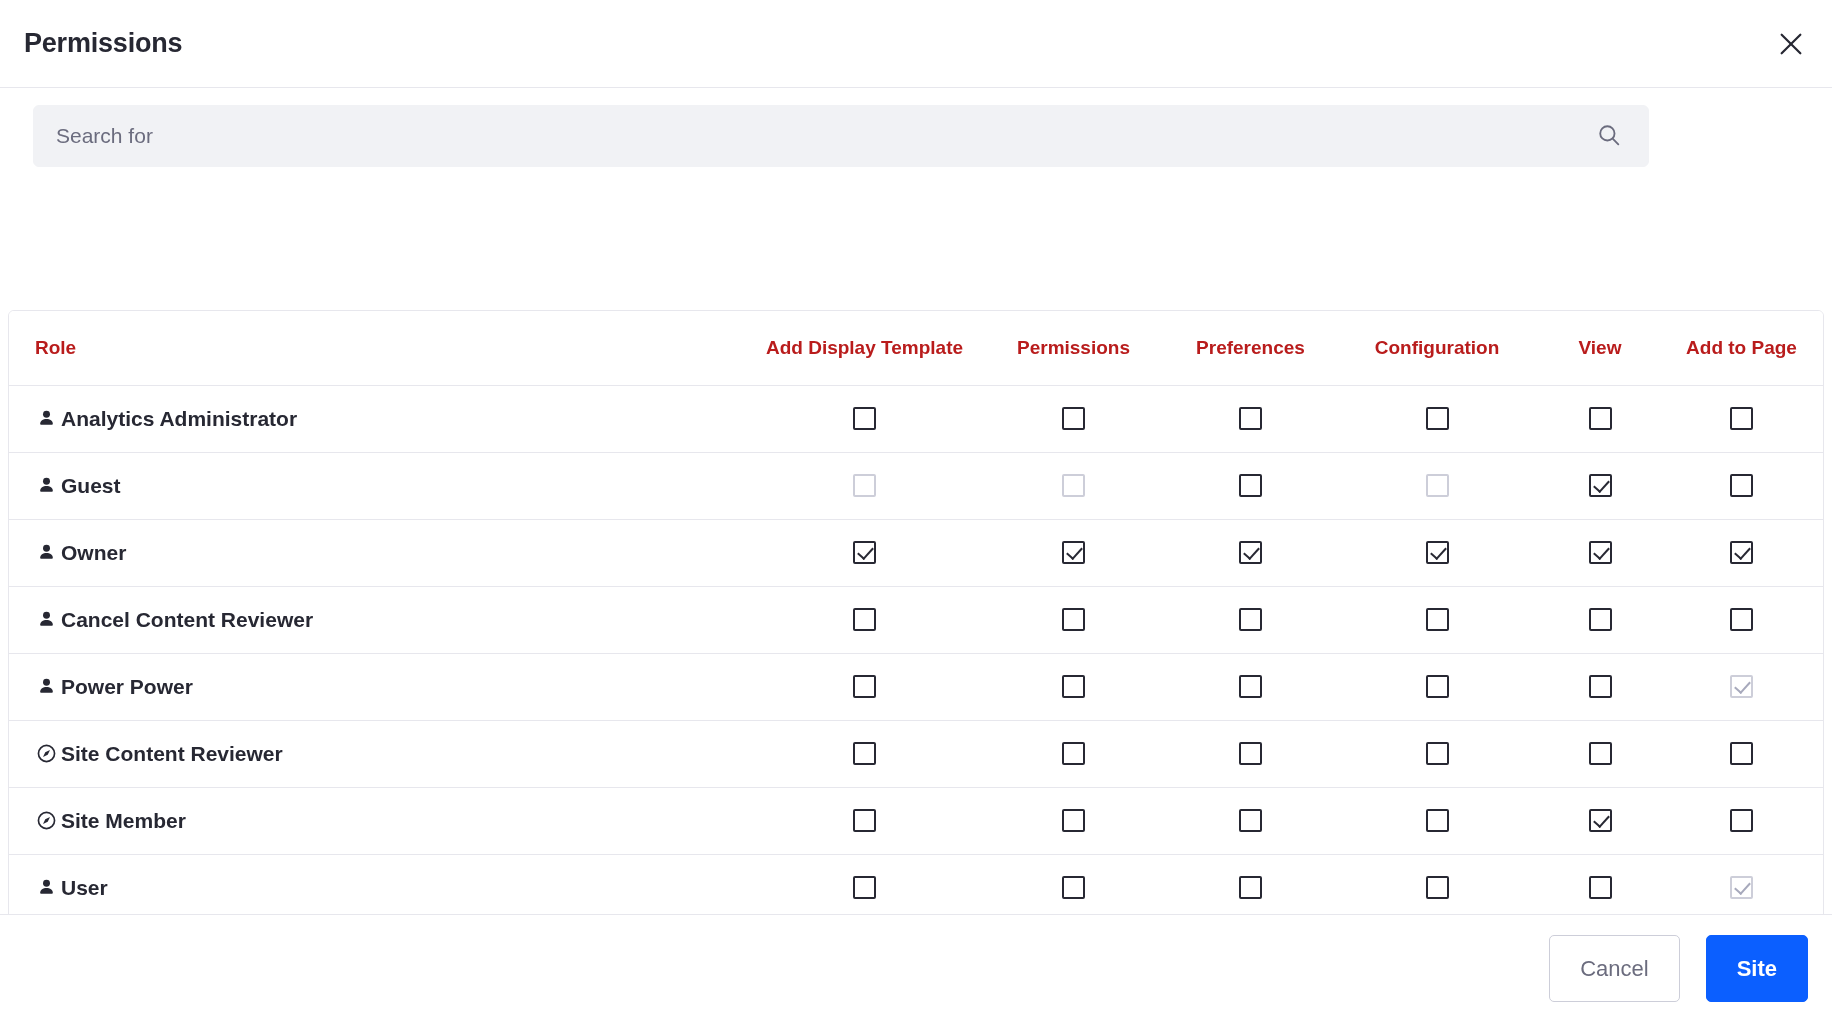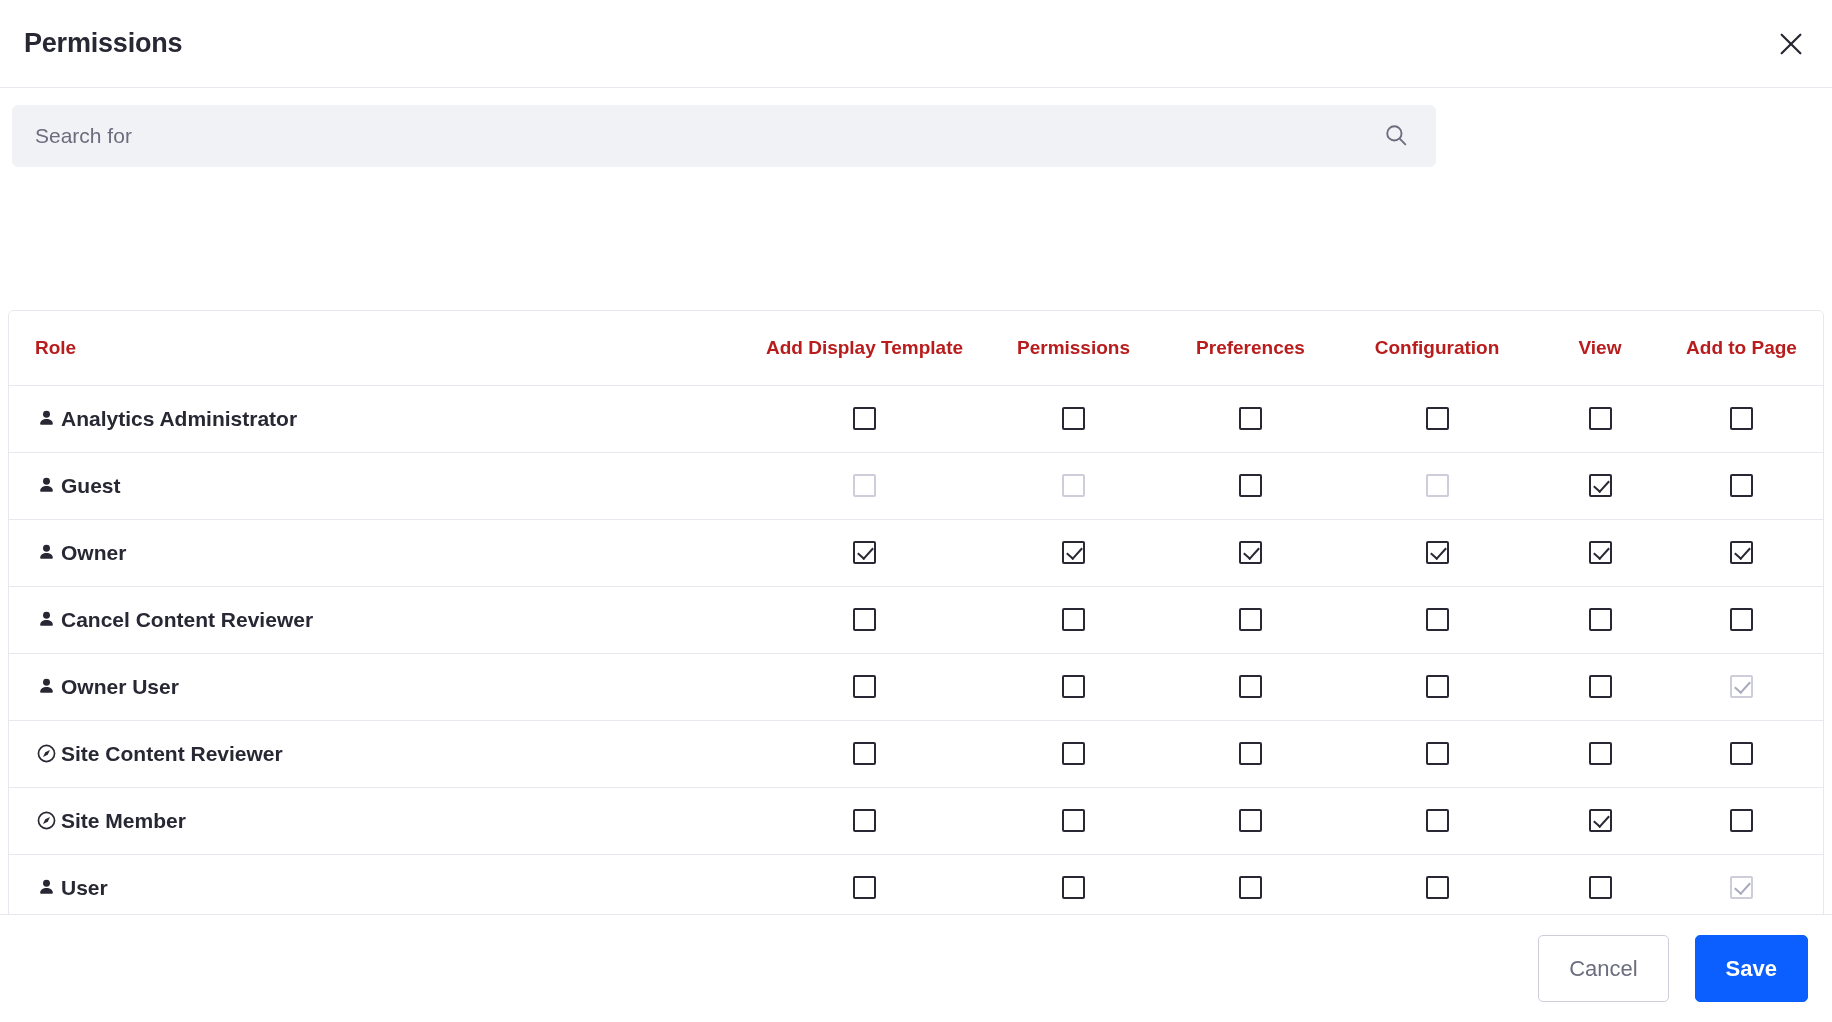--- a/index.html
+++ b/index.html
@@ -61,23 +61,23 @@
   
   .modal-body {
     flex: 1 1 auto;
     position: relative;
     overflow: hidden;
     padding: 0;
   }
 
   .search-wrap {
     position: absolute;
-    left: 12px;
+    left: 33px;
     top: 17px;
-    width: 1424px;
+    width: 1616px;
     height: 62px;
   }
   .search-field {
     width: 100%;
     height: 62px;
     background: #f1f2f5;
     border: 1px solid #f1f2f5;
     border-radius: 6px;
     display: flex;
     align-items: center;
@@ -383,21 +383,21 @@
             </tr>
             <tr>
               <td>
                 <div class="role-cell">
                   <span class="role-icon">
                     <svg width="19" height="21" viewBox="0 0 24 24" fill="#272833">
                       <circle cx="12" cy="6.6" r="4.4"></circle>
                       <path d="M12 12.6c-4.4 0-8 2.6-8 5.9 0 .9.7 1.5 1.6 1.5h12.8c.9 0 1.6-.6 1.6-1.5 0-3.3-3.6-5.9-8-5.9z"></path>
                     </svg>
                   </span>
-                  <span class="role-name">Owner User</span>
+                  <span class="role-name">Power Power</span>
                 </div>
               </td>
               <td class="cb-cell"><span class="cbox" role="checkbox"></span></td>
               <td class="cb-cell"><span class="cbox" role="checkbox"></span></td>
               <td class="cb-cell"><span class="cbox" role="checkbox"></span></td>
               <td class="cb-cell"><span class="cbox" role="checkbox"></span></td>
               <td class="cb-cell"><span class="cbox" role="checkbox"></span></td>
               <td class="cb-cell"><span class="cbox checked disabled" role="checkbox"></span></td>
             </tr>
             <tr>
@@ -458,16 +458,16 @@
               <td class="cb-cell"><span class="cbox checked disabled" role="checkbox"></span></td>
             </tr>
           </tbody>
       </table>
     </div>
 
   </div>
 
   <div class="modal-footer">
     <button class="btn btn-secondary">Cancel</button>
-    <button class="btn btn-primary">Save</button>
+    <button class="btn btn-primary">Site</button>
   </div>
 
 </div>
 
 </body></html>

